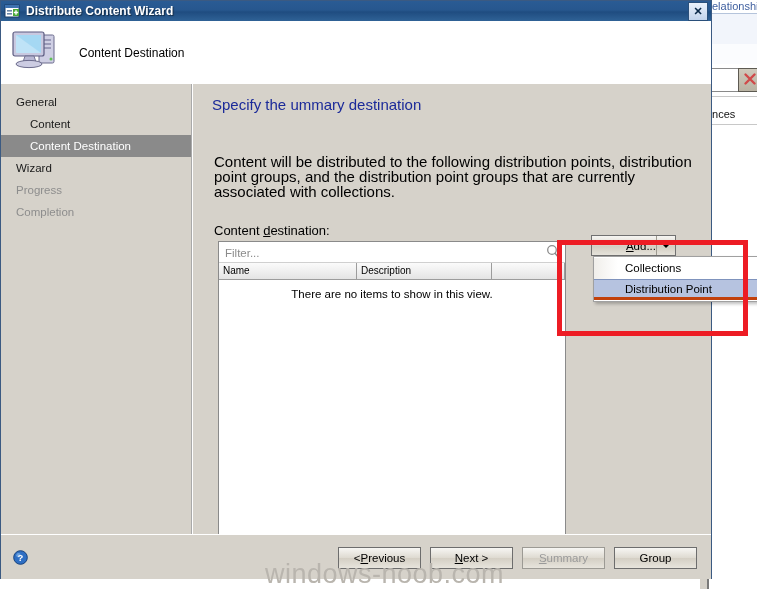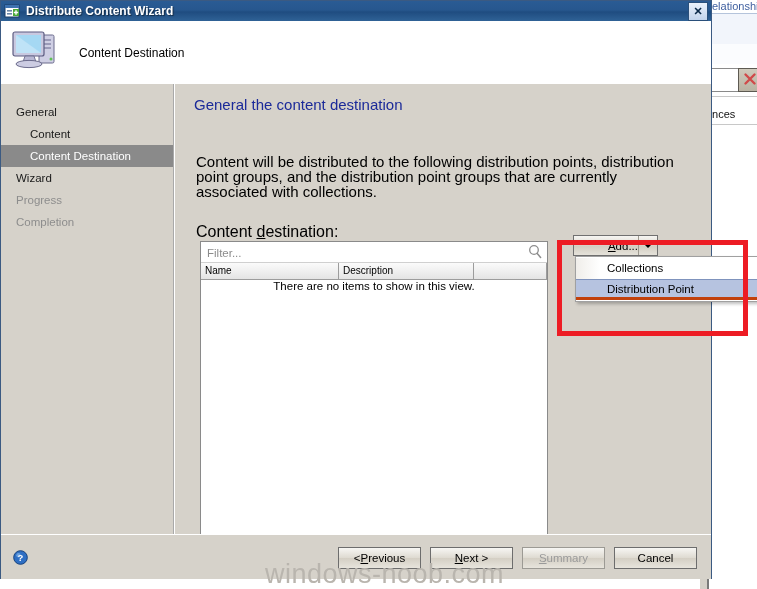--- a/index.html
+++ b/index.html
@@ -92,23 +92,23 @@
   .header-icon { position: absolute; left: 9px; top: 4px; width: 52px; height: 48px; }
   .header-title {
     position: absolute; left: 78px; top: 25px;
     font-size: 12px; color: #000000;
   }
   .header-divider { height: 1px; background: #a9a9a9; }
 
   
   .body-area { position: absolute; left: 0; top: 83px; width: 710px; height: 450px; display: flex; }
   .sidebar {
-    width: 173px; background: #d6d2ca; position: relative;
+    width: 191px; background: #d6d2ca; position: relative;
     border-right: 1px solid #a9a9a9;
-    padding-top: 17px; box-sizing: border-box;
+    padding-top: 7px; box-sizing: border-box;
   }
   .nav-item {
     font-size: 11.5px; color: #1a1a1a; height: 22px; line-height: 22px;
     padding-left: 15px; white-space: nowrap; cursor: pointer;
   }
   .nav-item.indent { padding-left: 29px; }
   .nav-item.selected { background: #8a8a8a; color: #ffffff; }
   .nav-item.disabled { color: #8d8d8d; }
 
   .content {
@@ -118,21 +118,21 @@
   .page-heading {
     position: absolute; left: 19px; top: 12px;
     font-size: 15px; color: #1b2a99;
     font-family: "Liberation Sans", sans-serif;
   }
   .desc {
     position: absolute; left: 21px; top: 70px; width: 494px;
     font-size: 15px; color: #000; line-height: 15px;
   }
   .field-label {
-    position: absolute; left: 21px; top: 139px; font-size: 16px; color: #000;
+    position: absolute; left: 21px; top: 139px; font-size: 13px; color: #000;
   }
   .field-label u { text-decoration: underline; }
 
   
   .listpanel {
     position: absolute; left: 25px; top: 157px; width: 348px; height: 335px;
     background: #ffffff; border: 1px solid #8a8a8a;
     box-sizing: border-box;
   }
   .filterbar {
@@ -150,21 +150,21 @@
   .colheader .col {
     border-right: 1px solid #9c9c9c; border-bottom: 1px solid #9c9c9c;
     background: linear-gradient(#fbfbfb,#e4e4e4);
     font-size: 10px; color: #000; line-height: 16px; padding-left: 4px;
     box-sizing: border-box;
   }
   .col-name { width: 138px; }
   .col-desc { width: 135px; }
   .col-rest { flex: 1; }
   .empty-msg {
-    text-align: center; font-size: 11.5px; color: #000; 
+    text-align: center; font-size: 11.5px; color: #000; margin-top: 8px;
   }
 
   
   .err-icon { position: absolute; left: 516px; top: 185px; width: 15px; height: 15px; }
 
   
   .addbtn {
     position: absolute; left: 398px; top: 151px; width: 85px; height: 21px;
     background: linear-gradient(#f6f5f2,#ddd9cf 48%,#d2cdc1 52%,#e5e2da);
     border: 1px solid #707070; box-sizing: border-box;
@@ -301,21 +301,21 @@
       <div class="sidebar">
         <div class="nav-item">General</div>
         <div class="nav-item indent">Content</div>
         <div class="nav-item indent selected">Content Destination</div>
         <div class="nav-item">Wizard</div>
         <div class="nav-item disabled">Progress</div>
         <div class="nav-item disabled">Completion</div>
       </div>
 
       <div class="content">
-        <div class="page-heading">General the content destination</div>
+        <div class="page-heading">Specify the ummary destination</div>
         <div class="desc">Content will be distributed to the following distribution points, distribution point groups, and the distribution point groups that are currently associated with collections.</div>
 
         <div class="field-label"><span>Content </span><u>d</u><span>estination:</span></div>
 
         <div class="listpanel">
           <div class="filterbar">
             <input type="text" placeholder="Filter..." style="">
             <span class="search-icon">
               <svg width="14" height="15" viewBox="0 0 14 15">
                 <circle cx="6" cy="6" r="4.3" fill="none" stroke="#8d8d8d" stroke-width="1.3"></circle>
@@ -375,21 +375,21 @@
             <span>ext &gt;</span>
           </div>
         <div class="wbtn disabled">
             <span></span>
             <u>S</u>
             <span>ummary</span>
           </div>
         <div class="wbtn">
             <span></span>
             <u></u>
-            <span>Cancel</span>
+            <span>Group</span>
           </div>
       </div>
     </div>
   </div>
 
   <div class="redbox"></div>
 
   <div class="watermark">windows-noob.com</div>
 </div>
 

